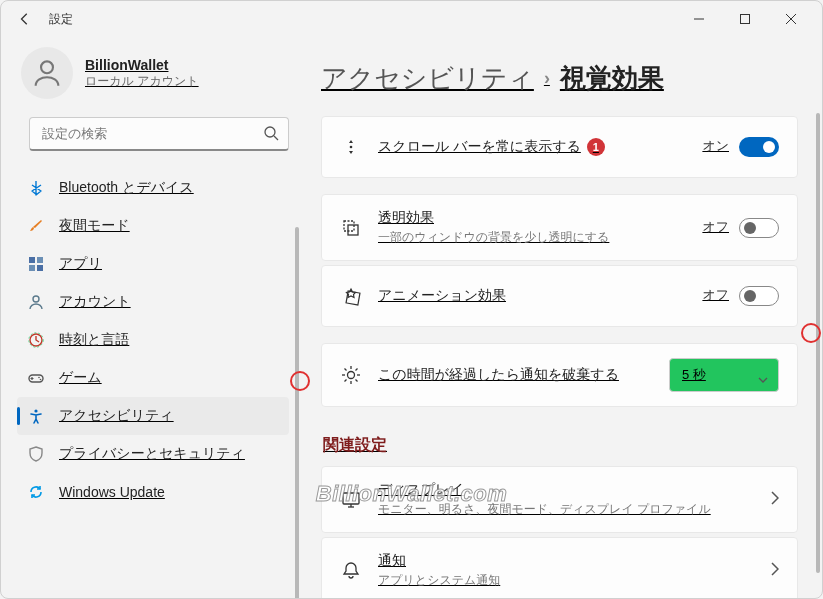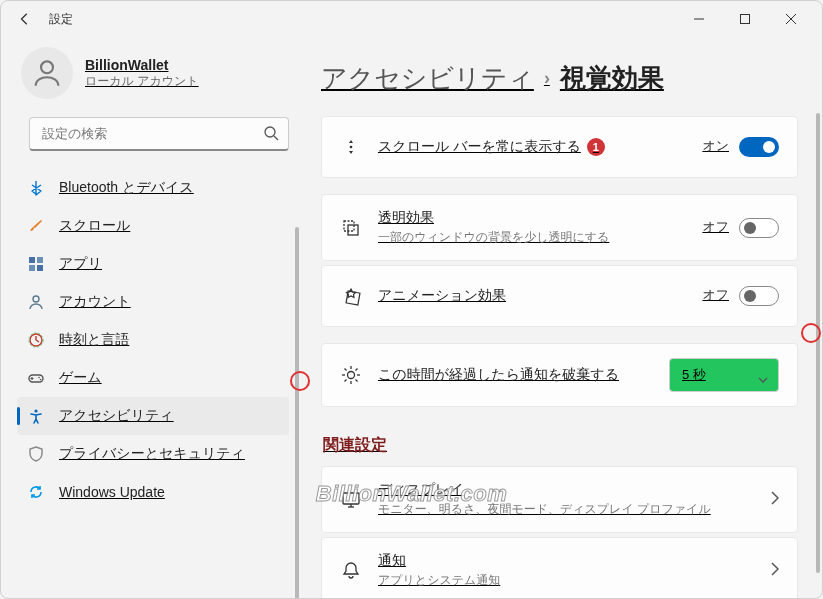--- a/index.html
+++ b/index.html
@@ -145,21 +145,21 @@
             </span>
             <span>Bluetooth とデバイス</span>
           </li>
           <li class="nav-item">
             <span class="nav-icon">
               <svg width="16" height="16" viewBox="0 0 16 16">
                 <path d="M13 2l1 1-7 7-2-1z" fill="#e67e22"></path>
                 <path d="M5 9c-2 1-2 3-3 4 2 0 4-1 4-3z" fill="#e67e22"></path>
               </svg>
             </span>
-            <span>スクロール</span>
+            <span>夜間モード</span>
           </li>
           <li class="nav-item">
             <span class="nav-icon">
               <svg width="16" height="16" viewBox="0 0 16 16">
                 <rect x="1" y="1" width="6" height="6" fill="#4a6fa5"></rect>
                 <rect x="9" y="1" width="6" height="6" fill="#6b8fb5"></rect>
                 <rect x="1" y="9" width="6" height="6" fill="#6b8fb5"></rect>
                 <rect x="9" y="9" width="6" height="6" fill="#4a6fa5"></rect>
               </svg>
             </span>

